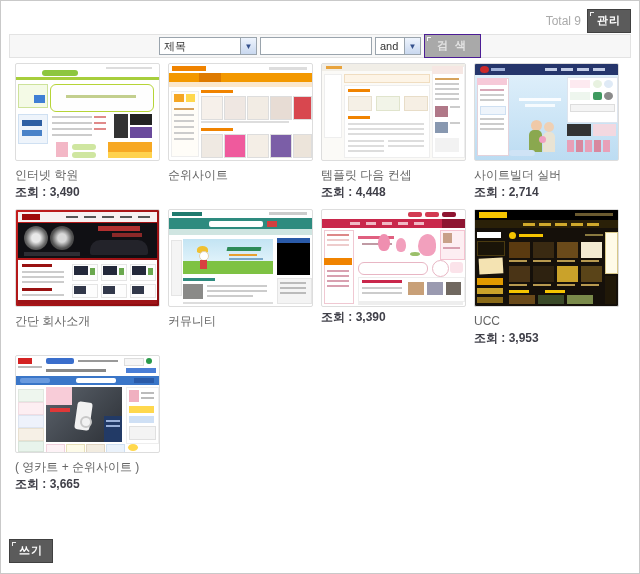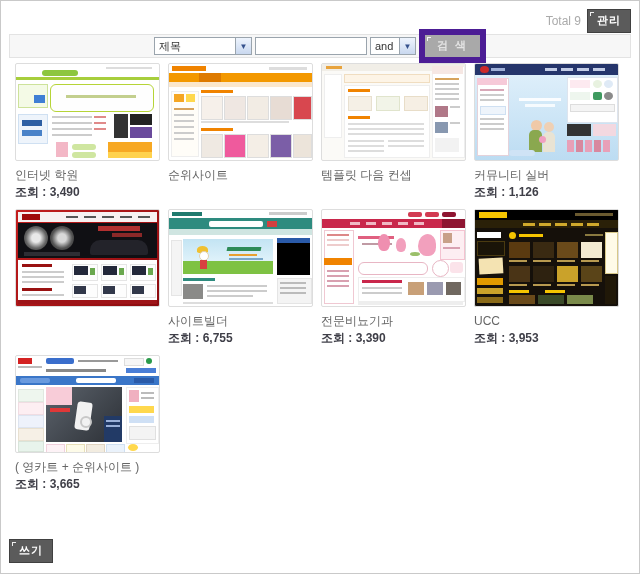--- a/index.html
+++ b/index.html
@@ -22,21 +22,21 @@
                display:flex; align-items:center; justify-content:center; gap:3px; }
   .sel { height:18px; box-sizing:border-box; background:#fff; border:1px solid #9aa4ad;
          display:flex; align-items:center; font-size:11px; color:#333; padding-left:4px; cursor:pointer; }
   .sel-field { width:98px; }
   .sel-op { width:46px; }
   .sel .arrowbox { margin-left:auto; width:15px; height:16px; border-left:1px solid #9aa4ad;
          background:linear-gradient(#eef4fd,#c9d8ef); display:flex; align-items:center;
          justify-content:center; font-size:8px; color:#35518c; }
   .search-input { width:112px; height:18px; box-sizing:border-box; border:1px solid #9aa4ad;
          background:#fff; font-size:11px; padding:0 3px; }
-  .btn-gray { position:relative; background:#a9a9a9; border:6px solid #4c1d95; color:#e3e3e3;
+  .btn-gray { position:relative; background:#a9a9a9; border:1px solid #4c1d95; color:#e3e3e3;
          font-size:11px; font-weight:bold; padding:3px 12px 4px; cursor:pointer; letter-spacing:2px; }
 
   
   .gallery { position:absolute; left:14px; top:62px; display:grid;
              grid-template-columns:repeat(4,153px); row-gap:10px; }
   .g-item { width:145px; }
   .thumb { position:relative; width:143px; height:96px; border:1px solid #ddd;
            border-radius:2px; overflow:hidden; background:#fff; cursor:pointer; }
   .thumb i { position:absolute; display:block; }
   .g-title { margin-top:7px; font-size:12px; color:#666; line-height:14px; }
@@ -162,20 +162,21 @@
         <i style="left:113px;top:24px;width:24px;height:2px;background:#ccc"></i>
         <i style="left:113px;top:29px;width:24px;height:2px;background:#ccc"></i>
         <i style="left:113px;top:34px;width:24px;height:2px;background:#ccc"></i>
         <i style="left:113px;top:42px;width:13px;height:11px;background:#b07888"></i>
         <i style="left:128px;top:42px;width:10px;height:2px;background:#ccc"></i>
         <i style="left:113px;top:58px;width:13px;height:11px;background:#8898b0"></i>
         <i style="left:128px;top:58px;width:10px;height:2px;background:#ccc"></i>
         <i style="left:113px;top:74px;width:24px;height:14px;background:#f2f2f2"></i>
       </div>
       <div class="g-title">템플릿 다음 컨셉</div>
+      <div class="g-views">조회 : 4,448</div>
     </div>
 
     <div class="g-item">
       <div class="thumb" style="background:linear-gradient(#e2f1fb,#bcdcf2)">
         <i style="left:0;top:0;width:143px;height:11px;background:#25356b"></i>
         <i style="left:5px;top:2px;width:9px;height:7px;background:#cc2a2a;border-radius:50%"></i>
         <i style="left:16px;top:4px;width:14px;height:3px;background:#9fb0d8"></i>
         <i style="left:70px;top:4px;width:12px;height:3px;background:#c3cde6"></i>
         <i style="left:86px;top:4px;width:12px;height:3px;background:#c3cde6"></i>
         <i style="left:102px;top:4px;width:12px;height:3px;background:#c3cde6"></i>
@@ -206,22 +207,22 @@
         <i style="left:129px;top:28px;width:9px;height:8px;background:#8a8a8a;border-radius:50%"></i>
         <i style="left:95px;top:40px;width:43px;height:6px;background:#f4f4f4;border:1px solid #ddd"></i>
         <i style="left:92px;top:60px;width:24px;height:12px;background:#333"></i>
         <i style="left:118px;top:60px;width:23px;height:12px;background:#f3d8e0"></i>
         <i style="left:92px;top:76px;width:7px;height:12px;background:#e8a0b8"></i>
         <i style="left:101px;top:76px;width:7px;height:12px;background:#d8889f"></i>
         <i style="left:110px;top:76px;width:7px;height:12px;background:#e8a0b8"></i>
         <i style="left:119px;top:76px;width:7px;height:12px;background:#d8889f"></i>
         <i style="left:128px;top:76px;width:7px;height:12px;background:#e8a0b8"></i>
       </div>
-      <div class="g-title">커뮤니티 실버</div>
-      <div class="g-views">조회 : 1,126</div>
+      <div class="g-title">사이트빌더 실버</div>
+      <div class="g-views">조회 : 2,714</div>
     </div>
 
     <div class="g-item">
       <div class="thumb" style="background:linear-gradient(135deg,#c41e1e,#8a0b0f)">
         <i style="left:2px;top:2px;width:139px;height:10px;background:#f7f1f1"></i>
         <i style="left:6px;top:4px;width:18px;height:6px;background:#a00b0b"></i>
         <i style="left:50px;top:6px;width:12px;height:2px;background:#555"></i>
         <i style="left:68px;top:6px;width:12px;height:2px;background:#555"></i>
         <i style="left:86px;top:6px;width:12px;height:2px;background:#555"></i>
         <i style="left:104px;top:6px;width:12px;height:2px;background:#555"></i>
@@ -250,20 +251,21 @@
         <i style="left:103px;top:58px;width:5px;height:7px;background:#6aa84f"></i>
         <i style="left:132px;top:58px;width:5px;height:7px;background:#6aa84f"></i>
         <i style="left:56px;top:74px;width:24px;height:12px;background:#fdfdfd;border:1px solid #e5e5e5"></i>
         <i style="left:85px;top:74px;width:24px;height:12px;background:#fdfdfd;border:1px solid #e5e5e5"></i>
         <i style="left:114px;top:74px;width:24px;height:12px;background:#fdfdfd;border:1px solid #e5e5e5"></i>
         <i style="left:58px;top:76px;width:12px;height:8px;background:#32384a"></i>
         <i style="left:87px;top:76px;width:12px;height:8px;background:#32384a"></i>
         <i style="left:116px;top:76px;width:12px;height:8px;background:#32384a"></i>
         <i style="left:2px;top:90px;width:139px;height:4px;background:#9e1418"></i>
       </div>
+      <div class="g-title">간단 회사소개</div>
     </div>
 
     <div class="g-item">
       <div class="thumb">
         <i style="left:3px;top:2px;width:30px;height:4px;background:#1f7a6e"></i>
         <i style="left:100px;top:2px;width:38px;height:3px;background:#ccc"></i>
         <i style="left:0;top:8px;width:143px;height:11px;background:#2e8b7f"></i>
         <i style="left:40px;top:11px;width:54px;height:6px;background:#fff;border-radius:2px"></i>
         <i style="left:98px;top:11px;width:10px;height:6px;background:#d34040"></i>
         <i style="left:0;top:19px;width:143px;height:6px;background:#cfe5e1"></i>
@@ -282,22 +284,21 @@
         <i style="left:14px;top:74px;width:20px;height:15px;background:#8a8a88"></i>
         <i style="left:38px;top:75px;width:60px;height:2px;background:#ccc"></i>
         <i style="left:38px;top:80px;width:60px;height:2px;background:#ccc"></i>
         <i style="left:38px;top:85px;width:46px;height:2px;background:#ccc"></i>
         <i style="left:108px;top:68px;width:33px;height:24px;background:#f4f4f4;border:1px solid #e5e5e5"></i>
         <i style="left:111px;top:72px;width:26px;height:2px;background:#bbb"></i>
         <i style="left:111px;top:77px;width:26px;height:2px;background:#bbb"></i>
         <i style="left:111px;top:82px;width:26px;height:2px;background:#bbb"></i>
         <i style="left:14px;top:92px;width:90px;height:2px;background:#ddd"></i>
       </div>
-      <div class="g-title">사이트빌더</div>
-      <div class="g-views">조회 : 6,755</div>
+      <div class="g-title">커뮤니티</div>
     </div>
 
     <div class="g-item">
       <div class="thumb">
         <i style="left:86px;top:2px;width:14px;height:5px;background:#d23b52;border-radius:2px"></i>
         <i style="left:103px;top:2px;width:14px;height:5px;background:#d23b52;border-radius:2px"></i>
         <i style="left:120px;top:2px;width:14px;height:5px;background:#8e1531;border-radius:2px"></i>
         <i style="left:0;top:9px;width:143px;height:9px;background:#c9274b"></i>
         <i style="left:28px;top:12px;width:10px;height:3px;background:#f0b8c4"></i>
         <i style="left:44px;top:12px;width:10px;height:3px;background:#f0b8c4"></i>
@@ -328,21 +329,20 @@
         <i style="left:128px;top:52px;width:13px;height:11px;background:#fbe3ea;border-radius:3px"></i>
         <i style="left:36px;top:67px;width:105px;height:23px;background:#fff;border:1px solid #eee"></i>
         <i style="left:40px;top:70px;width:40px;height:3px;background:#c9274b"></i>
         <i style="left:40px;top:77px;width:40px;height:2px;background:#ccc"></i>
         <i style="left:40px;top:82px;width:40px;height:2px;background:#ccc"></i>
         <i style="left:86px;top:72px;width:16px;height:13px;background:#c8a078"></i>
         <i style="left:105px;top:72px;width:16px;height:13px;background:#9a9ab0"></i>
         <i style="left:124px;top:72px;width:15px;height:13px;background:#706860"></i>
         <i style="left:36px;top:92px;width:105px;height:3px;background:#eee"></i>
       </div>
-      <div class="g-title">전문비뇨기과</div>
       <div class="g-views">조회 : 3,390</div>
     </div>
 
     <div class="g-item">
       <div class="thumb" style="background:#15100a">
         <i style="left:0;top:0;width:143px;height:10px;background:#000"></i>
         <i style="left:4px;top:2px;width:28px;height:6px;background:#f5c400"></i>
         <i style="left:100px;top:3px;width:38px;height:3px;background:#6a5a30"></i>
         <i style="left:0;top:10px;width:143px;height:8px;background:#2a2008"></i>
         <i style="left:48px;top:13px;width:12px;height:3px;background:#d0a92c"></i>

